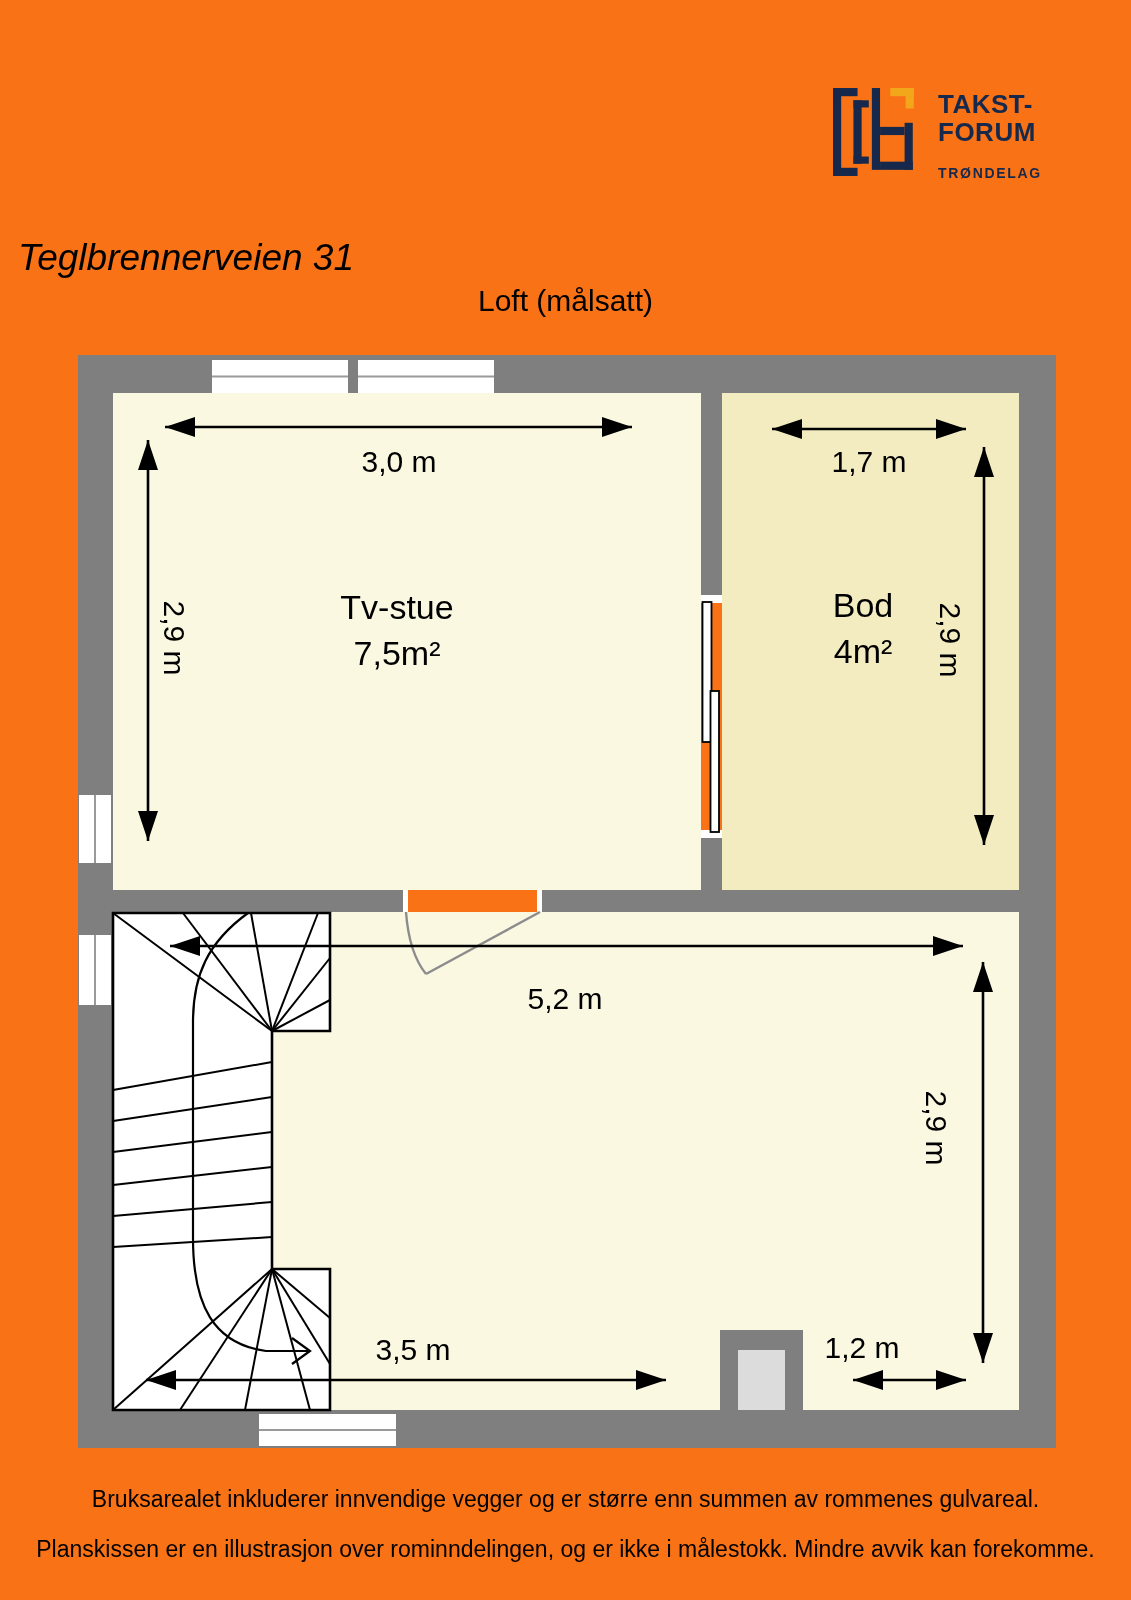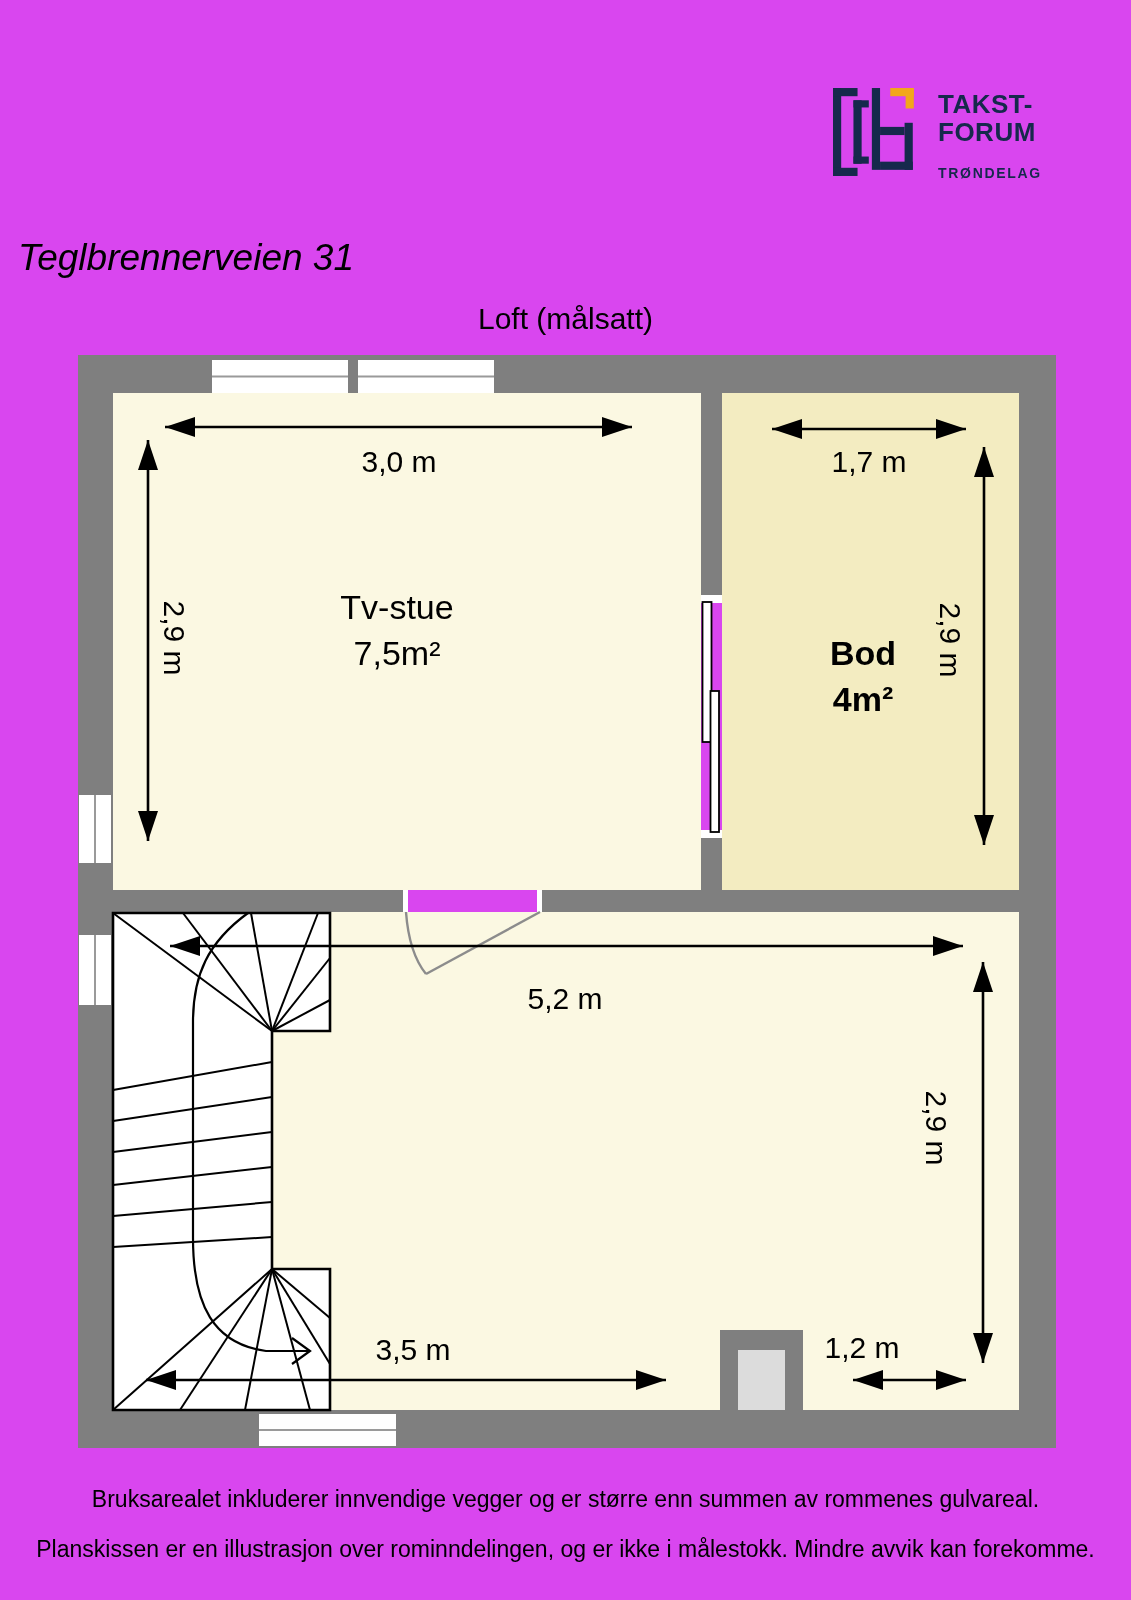--- a/index.html
+++ b/index.html
@@ -1,17 +1,17 @@
 <!DOCTYPE html>
 <html style="--wall: #7f7f7f; --floor: #fbf8e2; --bod-floor: #f3ecc1; --chimney: #dcdcdc; --logo-navy: #16294c; --logo-orange: #f2a71b;"><head>
 <meta charset="utf-8">
 <style>
   html,body{margin:0;padding:0;background:#ffffff;}
   .canvas{
-    position:relative;width:1131px;height:1600px;background:#d946ef;
+    position:relative;width:1131px;height:1600px;background:#f97316;
     font-family:"Liberation Sans",sans-serif;color:#000;overflow:hidden;
   }
   .plan-svg{position:absolute;left:0;top:0;width:1131px;height:1600px;}
 
   
   .w    {fill:var(--wall,#7f7f7f);}
   .fl   {fill:var(--floor,#fbf8e2);}
   .bf   {fill:var(--bod-floor,#f3ecc1);}
   .wh   {fill:#ffffff;}
   .chim {fill:var(--chimney,#dcdcdc);}
@@ -23,21 +23,21 @@
   .swing{stroke:#8c8c8c;stroke-width:2.4;fill:none;}
   .dimln{stroke:#000;stroke-width:2.6;fill:none;}
 
   
   .lbl{position:absolute;transform:translate(-50%,-50%);white-space:nowrap;}
   .dim{font-size:30px;}
   .dim.vrt{transform:translate(-50%,-50%) rotate(90deg);}
   .room{font-size:34px;text-align:center;line-height:46px;}
 
   .page-title{position:absolute;left:18px;top:237px;width:100%;text-align:left;font-size:37px;font-style:italic;}
-  .page-subtitle{position:absolute;left:0;top:302px;width:100%;text-align:center;font-size:30px;}
+  .page-subtitle{position:absolute;left:0;top:284px;width:100%;text-align:center;font-size:30px;}
 
   .footer-line{position:absolute;left:0;width:100%;text-align:center;font-size:23px;}
   .footer-1{top:1486px;}
   .footer-2{top:1516px;margin-top:20px;}
 
   
   .logo{position:absolute;left:833px;top:88px;width:215px;height:95px;}
   .logo-icon{position:absolute;left:0;top:0;}
   .logo-text{position:absolute;left:105px;top:2px;color:var(--logo-navy,#16294c);font-weight:bold;}
   .logo-big{font-size:26px;line-height:28px;letter-spacing:.5px;}
@@ -184,21 +184,21 @@
       <line class="dimln" x1="983" y1="962" x2="983" y2="1363" marker-start="url(#ahS)" marker-end="url(#ahE)"></line>
       <line class="dimln" x1="146" y1="1380" x2="666" y2="1380" marker-start="url(#ahS)" marker-end="url(#ahE)"></line>
       <line class="dimln" x1="853" y1="1380" x2="966" y2="1380" marker-start="url(#ahS)" marker-end="url(#ahE)"></line>
     </g>
   </svg>
 
   <div class="lbl room" style="left:397px;top:630px;">
     <div>Tv-stue</div>
     <div>7,5m²</div>
   </div>
-  <div class="lbl room" style="left:863px;top:676px;font-weight:bold;">
+  <div class="lbl room" style="left:863px;top:628px;">
     <div>Bod</div>
     <div>4m²</div>
   </div>
 
   <div class="lbl dim" style="left:399px;top:462px;">3,0 m</div>
   <div class="lbl dim vrt" style="left:174px;top:638px;">2,9 m</div>
   <div class="lbl dim" style="left:869px;top:462px;">1,7 m</div>
   <div class="lbl dim vrt" style="left:950px;top:640px;">2,9 m</div>
   <div class="lbl dim" style="left:565px;top:983px;margin-top:16px;">5,2 m</div>
   <div class="lbl dim vrt" style="left:936px;top:1128px;">2,9 m</div>

